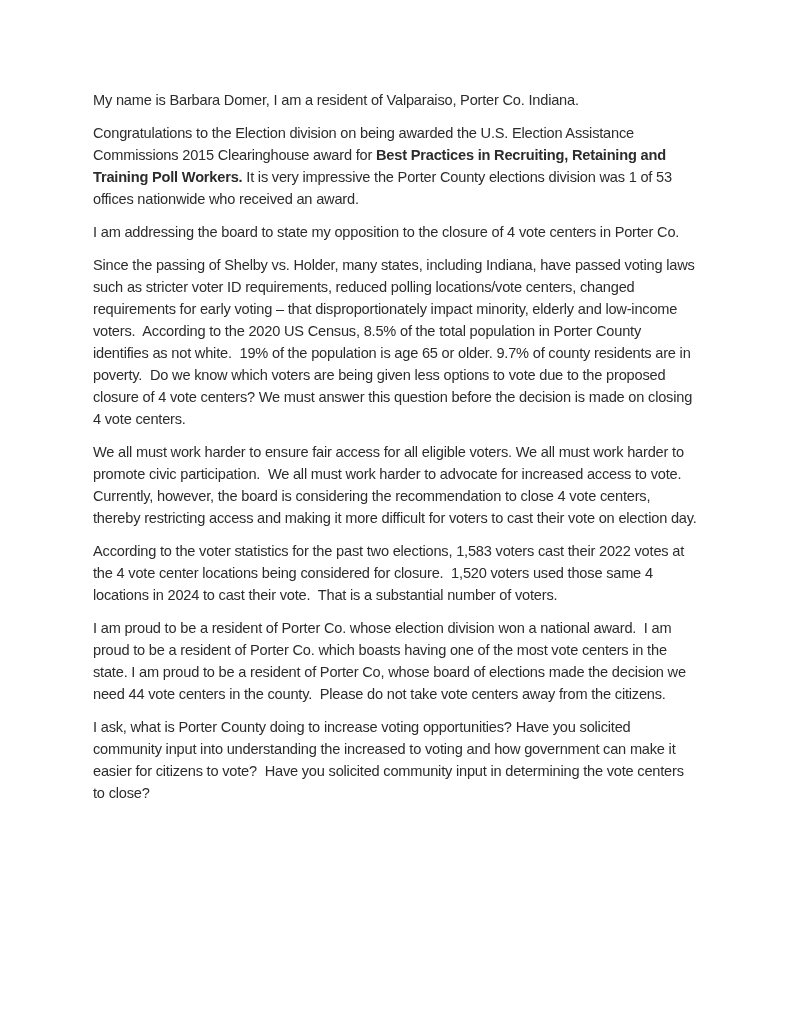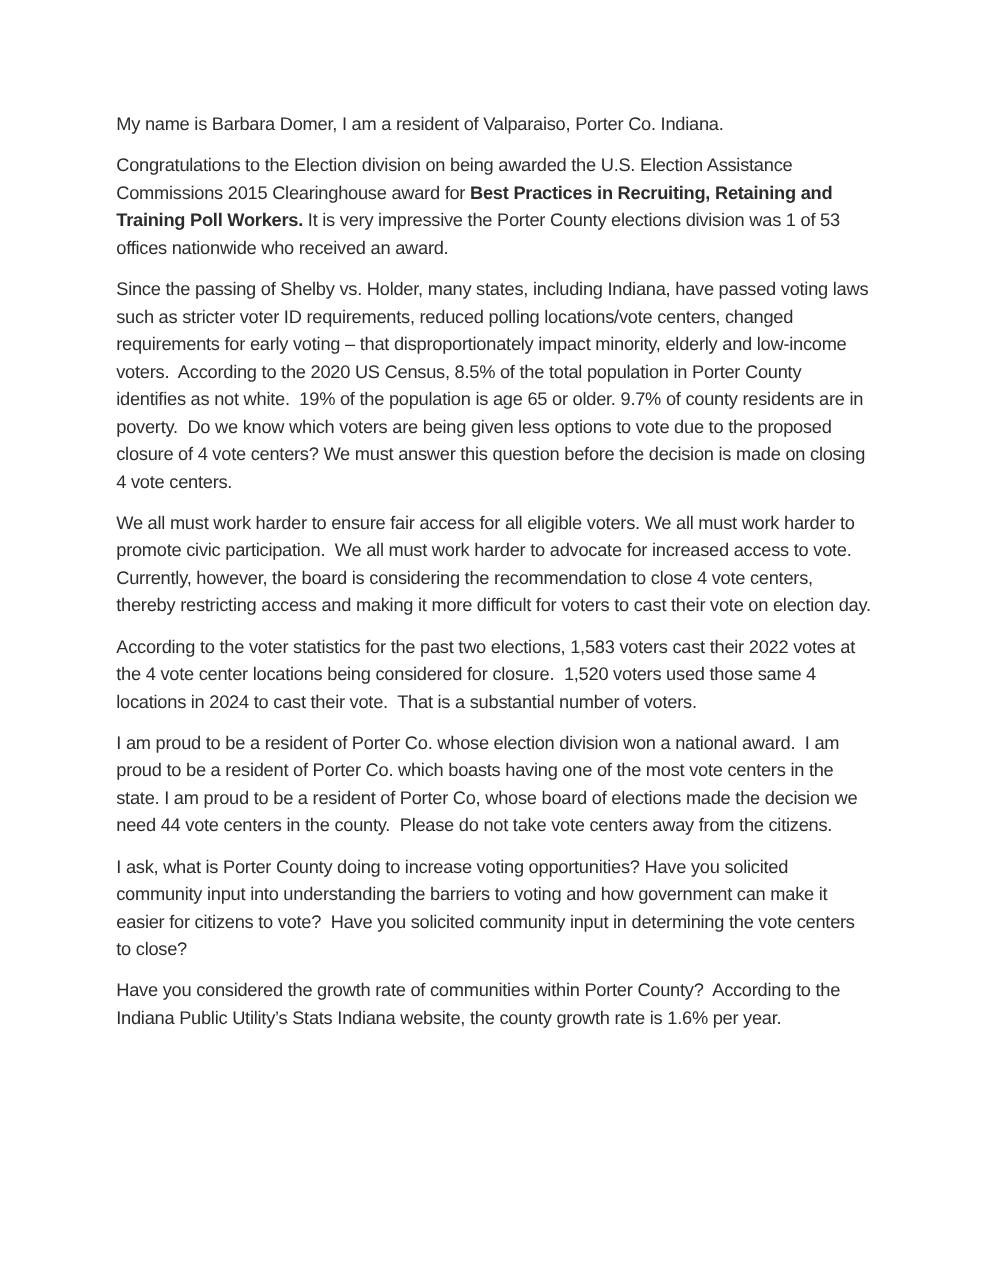--- a/index.html
+++ b/index.html
@@ -29,19 +29,19 @@
   .b {
     font-weight: bold;
   }
 </style>
 </head>
 <body>
 
 <div class="page">
   <p class="para">My name is Barbara Domer, I am a resident of Valparaiso, Porter Co. Indiana.</p>
   <p class="para"><span>Congratulations to the Election division on being awarded the U.S. Election Assistance Commissions 2015 Clearinghouse award for </span><span class="b">Best Practices in Recruiting, Retaining and Training Poll Workers.</span><span> It is very impressive the Porter County elections division was 1 of 53 offices nationwide who received an award.</span></p>
+  <p class="para">I am addressing the board to state my opposition to the closure of 4 vote centers in Porter Co.</p>
   <p class="para">Since the passing of Shelby vs. Holder, many states, including Indiana, have passed voting laws such as stricter voter ID requirements, reduced polling locations/vote centers, changed requirements for early voting – that disproportionately impact minority, elderly and low-income voters.  According to the 2020 US Census, 8.5% of the total population in Porter County identifies as not white.  19% of the population is age 65 or older. 9.7% of county residents are in poverty.  Do we know which voters are being given less options to vote due to the proposed closure of 4 vote centers? We must answer this question before the decision is made on closing 4 vote centers.</p>
   <p class="para">We all must work harder to ensure fair access for all eligible voters. We all must work harder to promote civic participation.  We all must work harder to advocate for increased access to vote.  Currently, however, the board is considering the recommendation to close 4 vote centers, thereby restricting access and making it more difficult for voters to cast their vote on election day.</p>
   <p class="para">According to the voter statistics for the past two elections, 1,583 voters cast their 2022 votes at the 4 vote center locations being considered for closure.  1,520 voters used those same 4 locations in 2024 to cast their vote.  That is a substantial number of voters.</p>
   <p class="para">I am proud to be a resident of Porter Co. whose election division won a national award.  I am proud to be a resident of Porter Co. which boasts having one of the most vote centers in the state. I am proud to be a resident of Porter Co, whose board of elections made the decision we need 44 vote centers in the county.  Please do not take vote centers away from the citizens.</p>
-  <p class="para">I ask, what is Porter County doing to increase voting opportunities? Have you solicited community input into understanding the barriers to voting and how government can make it easier for citizens to vote?  Have you solicited community input in determining the vote centers to close?</p>
-  <p class="para">Have you considered the growth rate of communities within Porter County?  According to the Indiana Public Utility’s Stats Indiana website, the county growth rate is 1.6% per year.</p>
+  <p class="para">I ask, what is Porter County doing to increase voting opportunities? Have you solicited community input into understanding the increased to voting and how government can make it easier for citizens to vote?  Have you solicited community input in determining the vote centers to close?</p>
 </div>
 
 </body></html>

